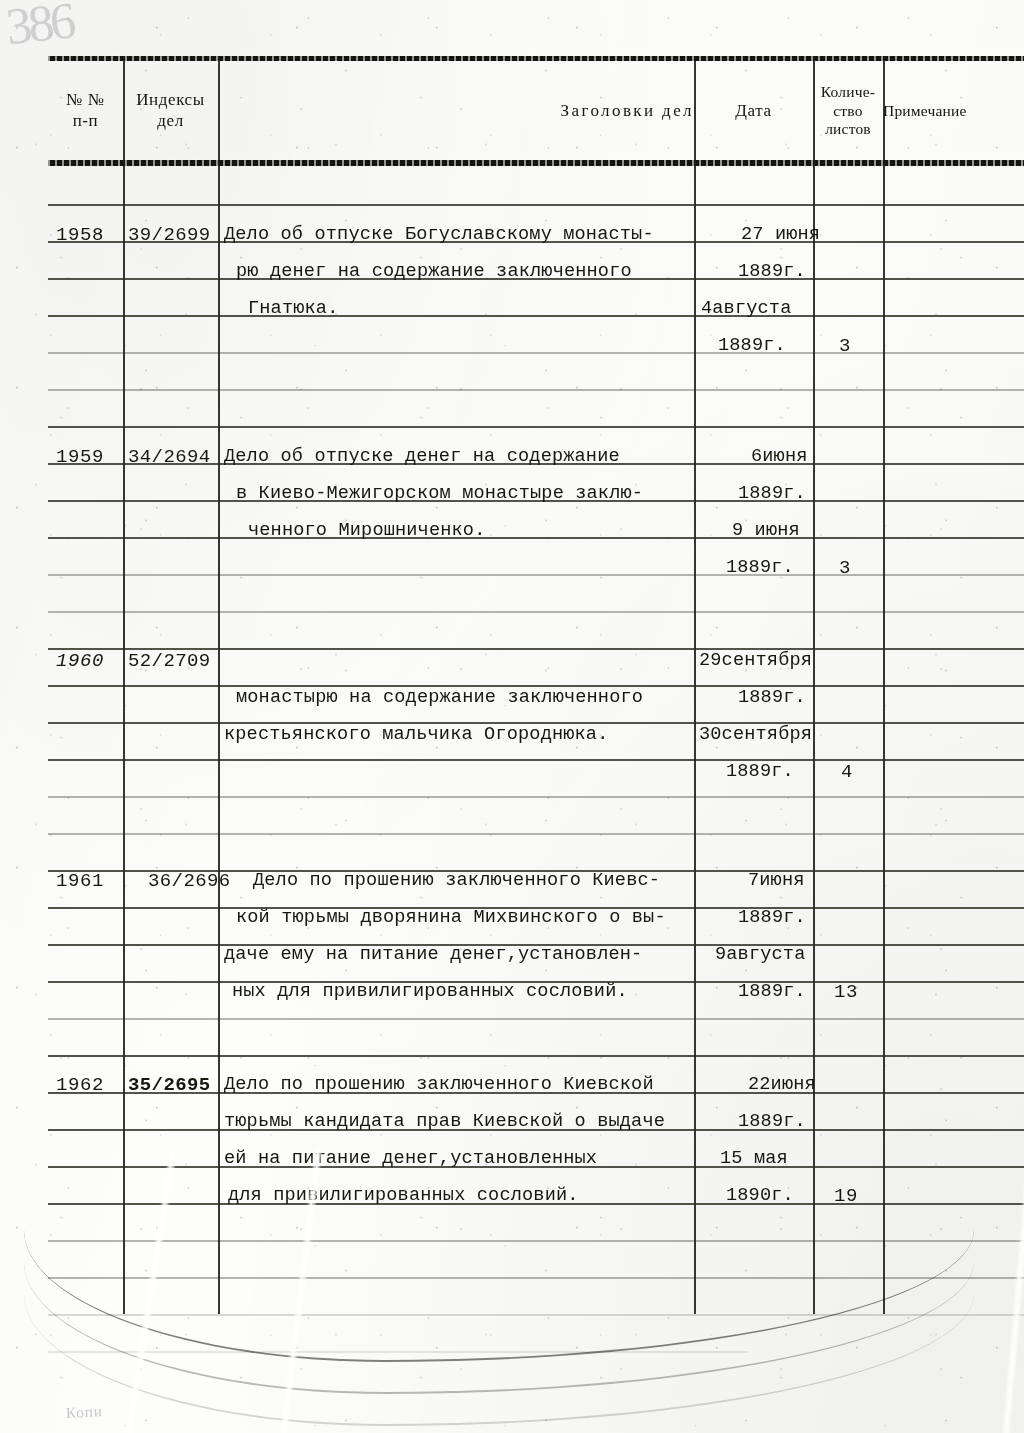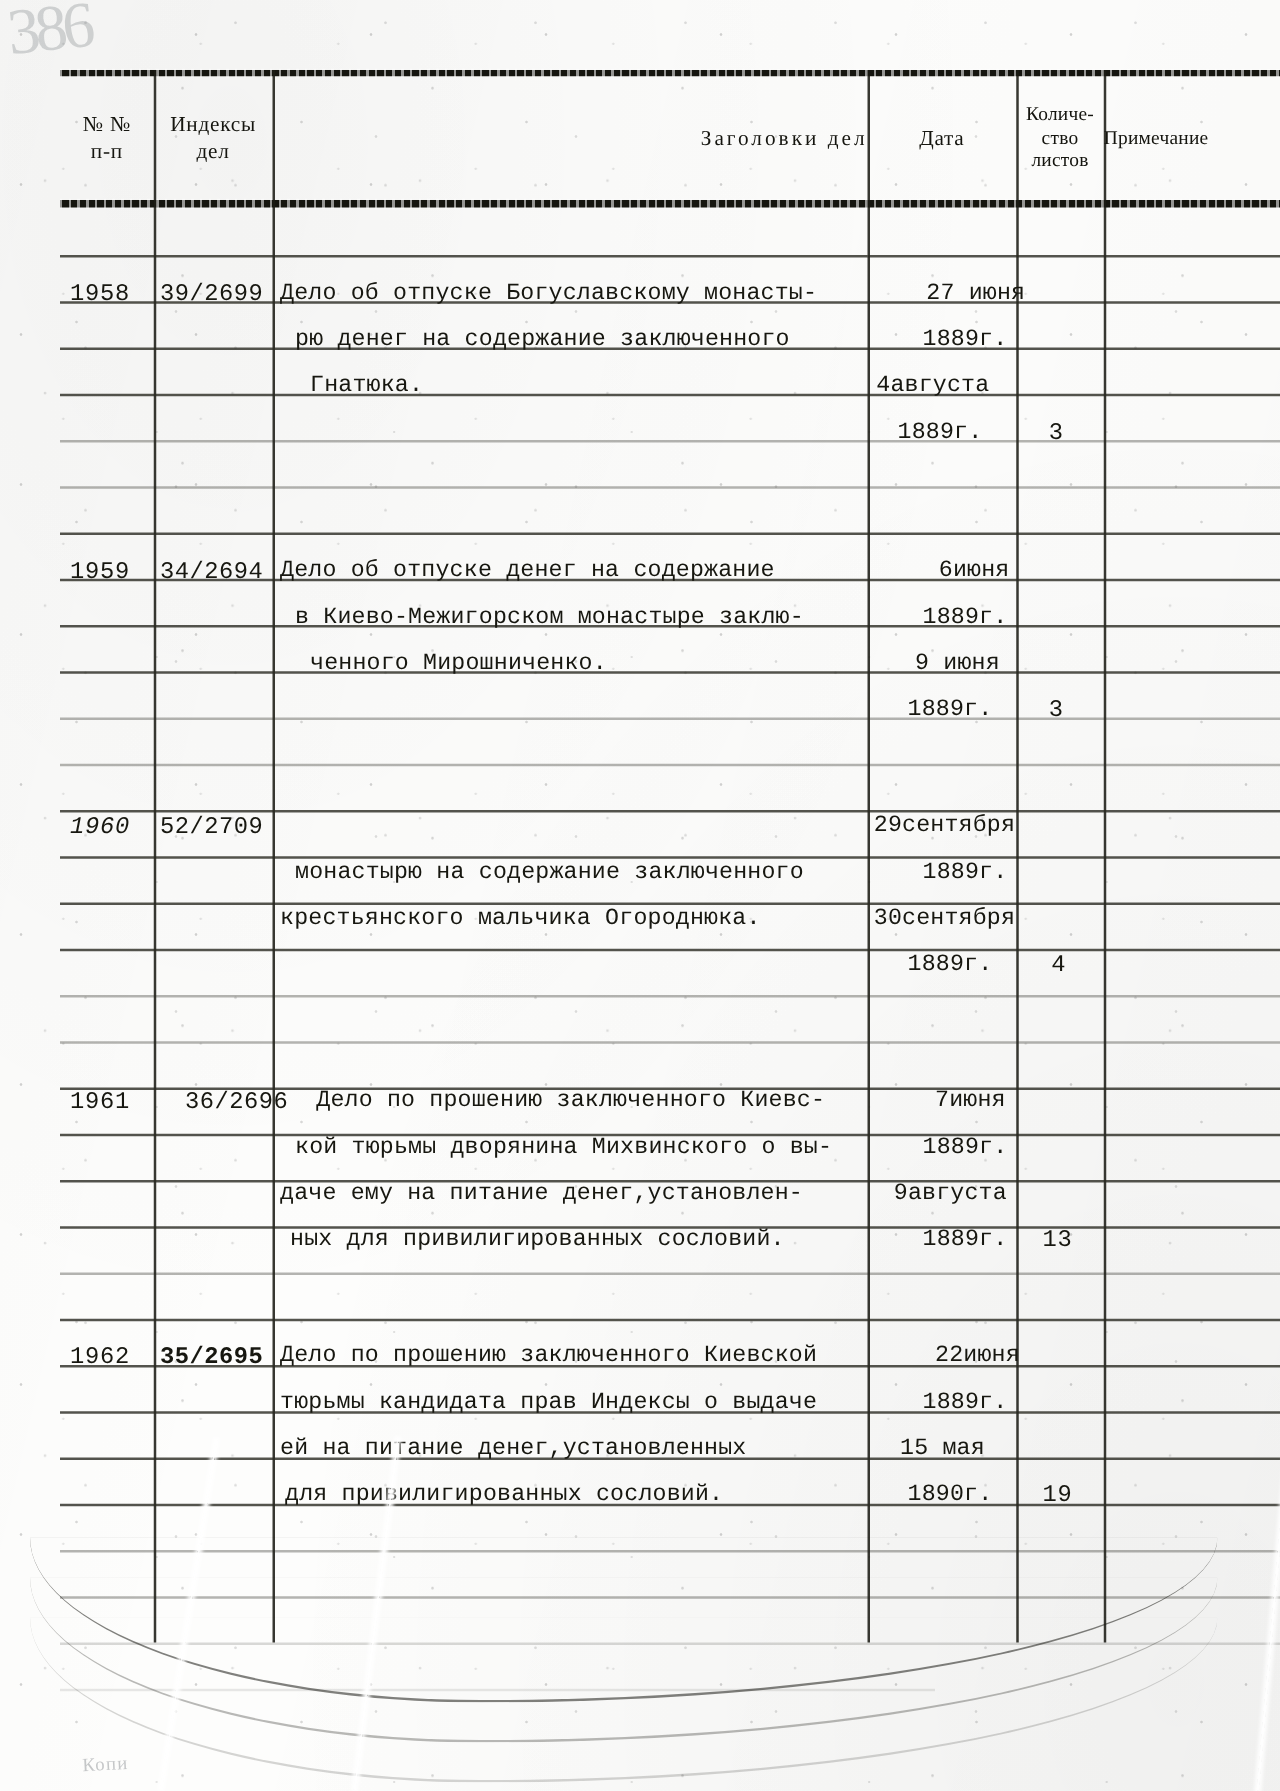--- a/index.html
+++ b/index.html
@@ -302,21 +302,21 @@
     <div class="cell title" style="left:184px; top:925px;">ных для привилигированных сословий.</div>
     <div class="cell date" style="left:700px; top:814px;">7июня</div>
     <div class="cell date" style="left:690px; top:851px;">1889г.</div>
     <div class="cell date" style="left:667px; top:888px;">9августа</div>
     <div class="cell date" style="left:690px; top:925px;">1889г.</div>
     <div class="cell cnt" style="left:786px; top:925px;">13</div>
 
     <div class="cell num" style="left:8px;   top:1018px;">1962</div>
     <div class="cell idx" style="left:80px;  top:1018px;font-weight:bold;">35/2695</div>
     <div class="cell title" style="left:176px; top:1018px;">Дело по прошению заключенного Киевской</div>
-    <div class="cell title" style="left:176px; top:1055px;">тюрьмы кандидата прав Индексы о выдаче</div>
+    <div class="cell title" style="left:176px; top:1055px;">тюрьмы кандидата прав Киевской о выдаче</div>
     <div class="cell title" style="left:176px; top:1092px;">ей на питание денег,установленных</div>
     <div class="cell title" style="left:180px; top:1129px;">для привилигированных сословий.</div>
     <div class="cell date" style="left:700px; top:1018px;">22июня</div>
     <div class="cell date" style="left:690px; top:1055px;">1889г.</div>
     <div class="cell date" style="left:672px; top:1092px;">15 мая</div>
     <div class="cell date" style="left:678px; top:1129px;">1890г.</div>
     <div class="cell cnt" style="left:786px; top:1129px;">19</div>
 
   </div>
 

